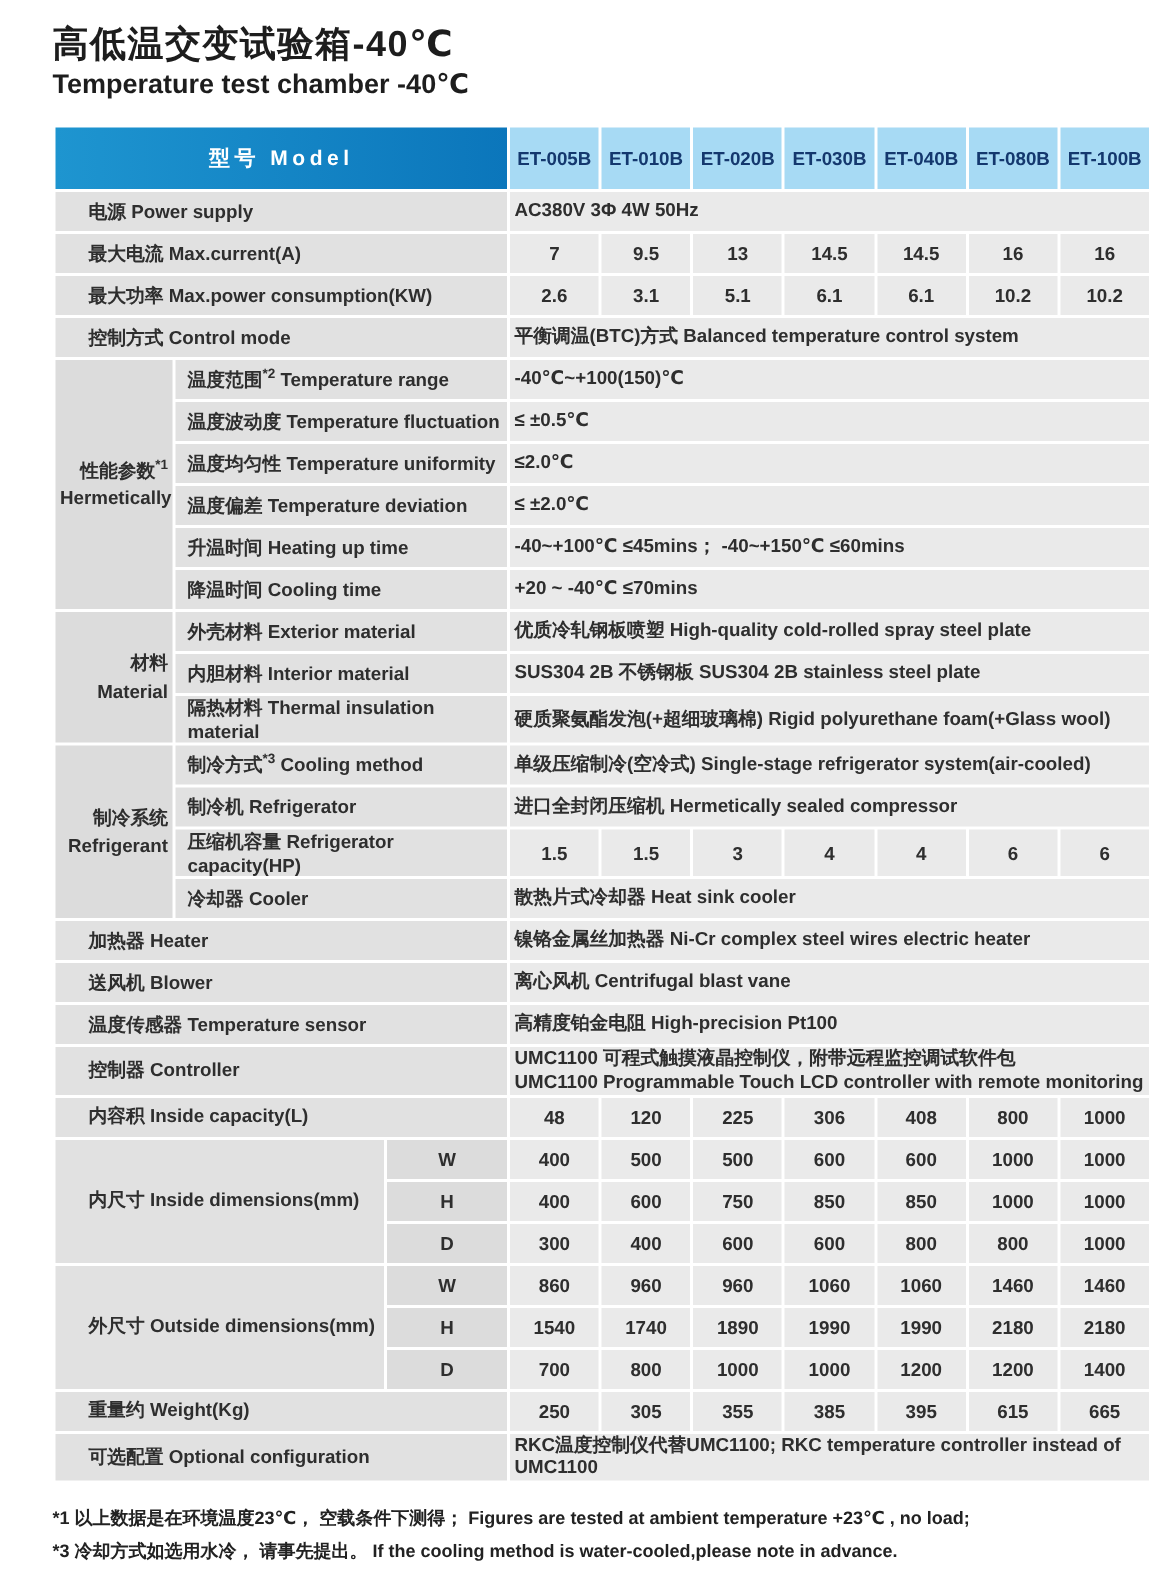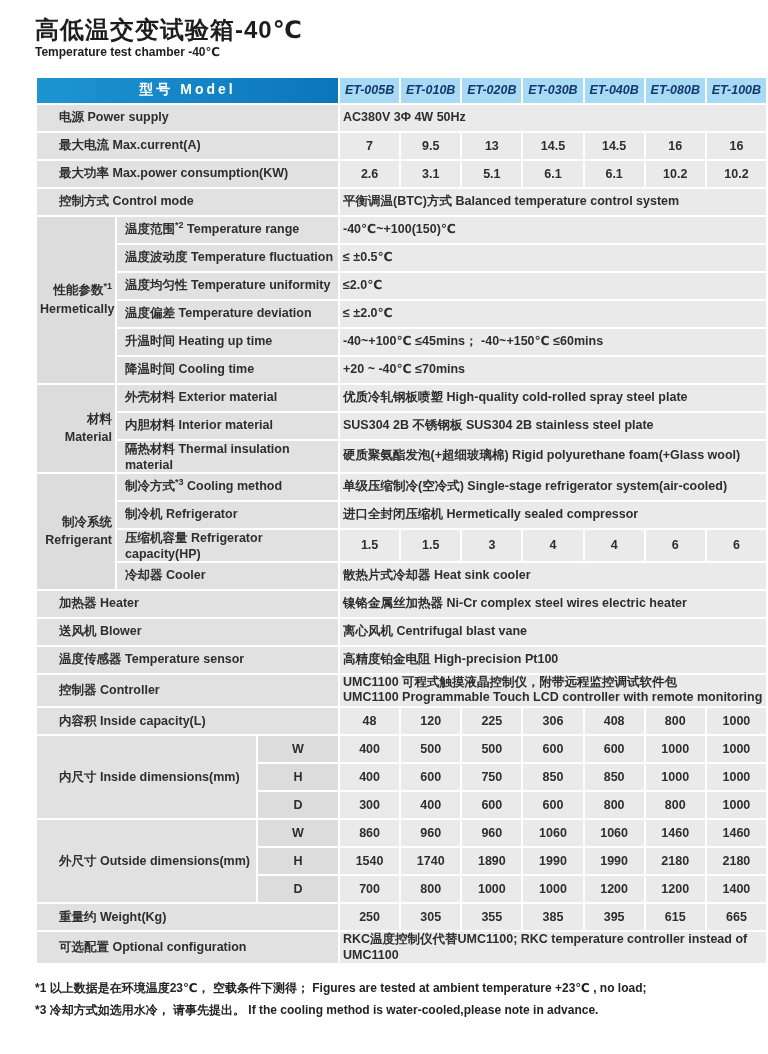--- a/index.html
+++ b/index.html
@@ -9,33 +9,33 @@
     --tx:#2e2e2e;
   }
   html,body{margin:0;padding:0;}
   body{
     width:768px;height:1054px;background:#ffffff;overflow:hidden;
     font-family:"Liberation Sans","DejaVu Sans",sans-serif;
     font-weight:bold;color:var(--tx);
   }
   .page{padding:16px 0 0 35px;}
   .title-zh{font-size:24px;line-height:1.2;margin:0;letter-spacing:1px;color:#1d1d1d;}
-  .title-en{font-size:12px;line-height:1.25;margin:0 0 16px 0;color:#1d1d1d;}
+  .title-en{font-size:18px;line-height:1.25;margin:0 0 16px 0;color:#1d1d1d;}
   table{
     border-collapse:separate;border-spacing:2px;table-layout:fixed;
     width:733px;font-size:12px;
   }
   td,th{height:26px;padding:0 3px;vertical-align:middle;}
   .mh{
     background:linear-gradient(90deg,var(--hb1),var(--hb2));
-    color:#fff;text-align:center;font-size:14px;letter-spacing:3px;height:25px;
+    color:#fff;text-align:center;font-size:14px;letter-spacing:3px;height:41px;
   }
   .mch{
     background:var(--model-bg);color:var(--model-tx);
-    text-align:center;font-size:12.5px;height:23px;font-style:italic;
+    text-align:center;font-size:12.5px;height:23px;
   }
   .lab{background:var(--label-bg);text-align:left;padding-left:22px;font-size:12.5px;}
   .sub{background:var(--label-bg);text-align:left;padding-left:8px;font-size:12.5px;}
   .grp{background:var(--group-bg);text-align:right;font-size:12.5px;line-height:1.5;}
   .axis{background:var(--group-bg);text-align:center;font-size:12.5px;}
   .val{background:var(--value-bg);text-align:center;font-size:12.5px;}
   .mrg{background:var(--value-bg);text-align:left;font-size:12.5px;line-height:1.25;margin-left:28px;}
   sup{font-size:9px;line-height:0;}
   .foot{margin-top:12px;font-size:12px;line-height:1.85;color:#222;}
 </style>

